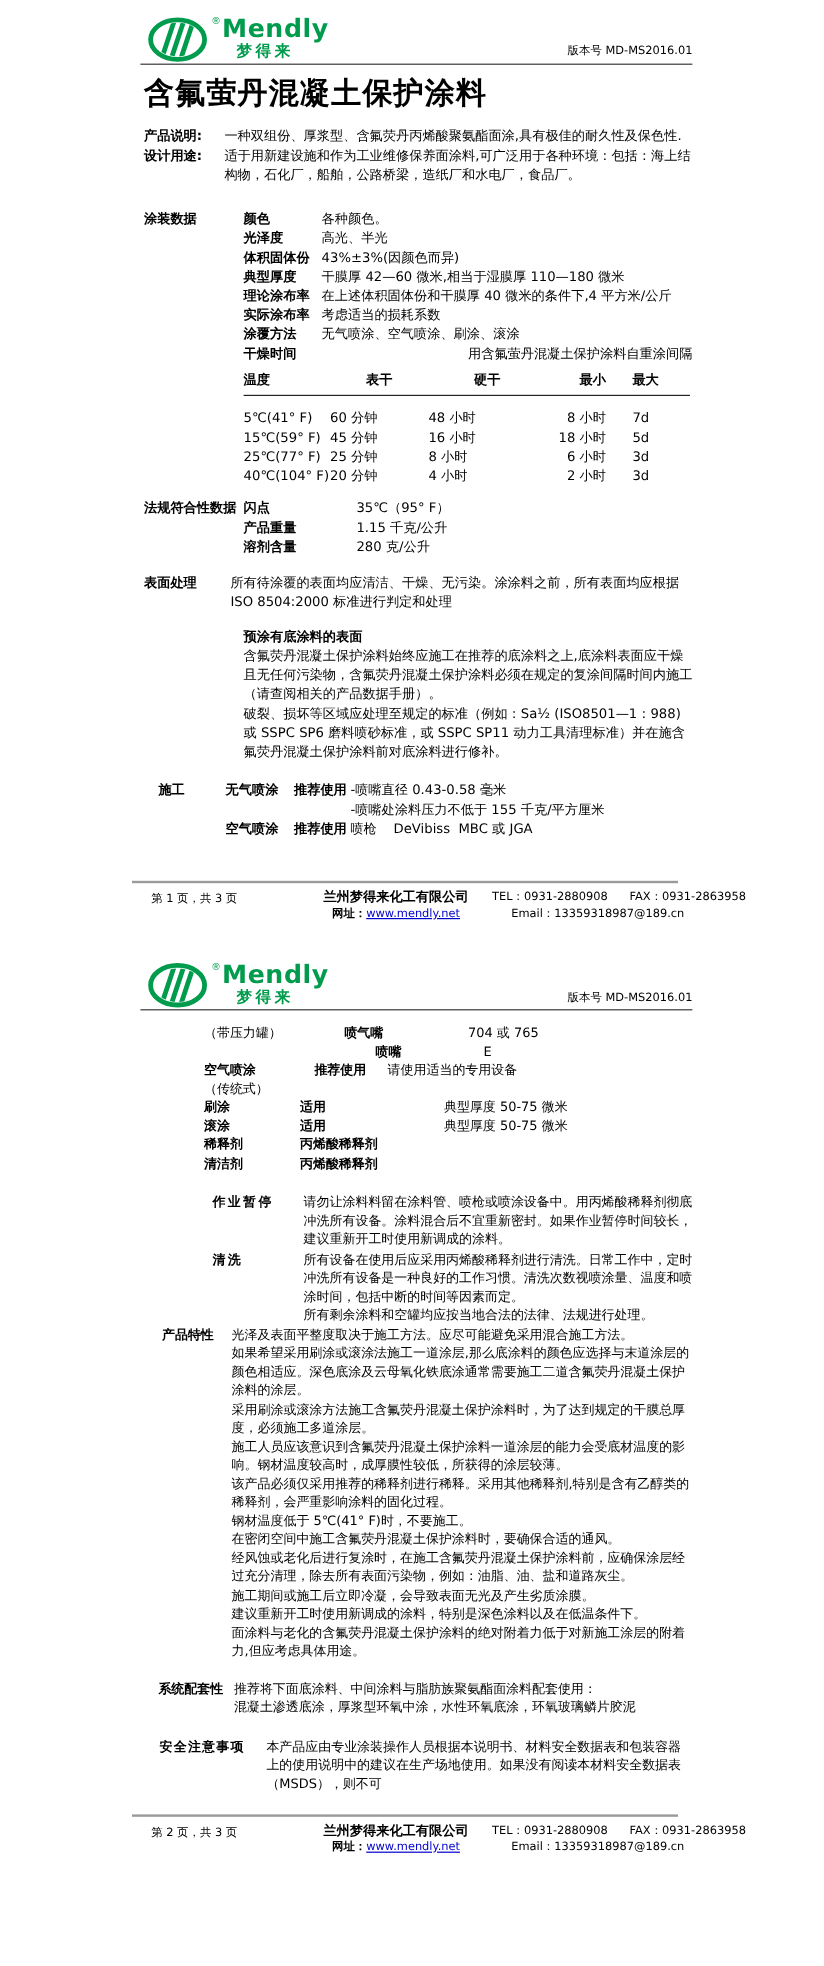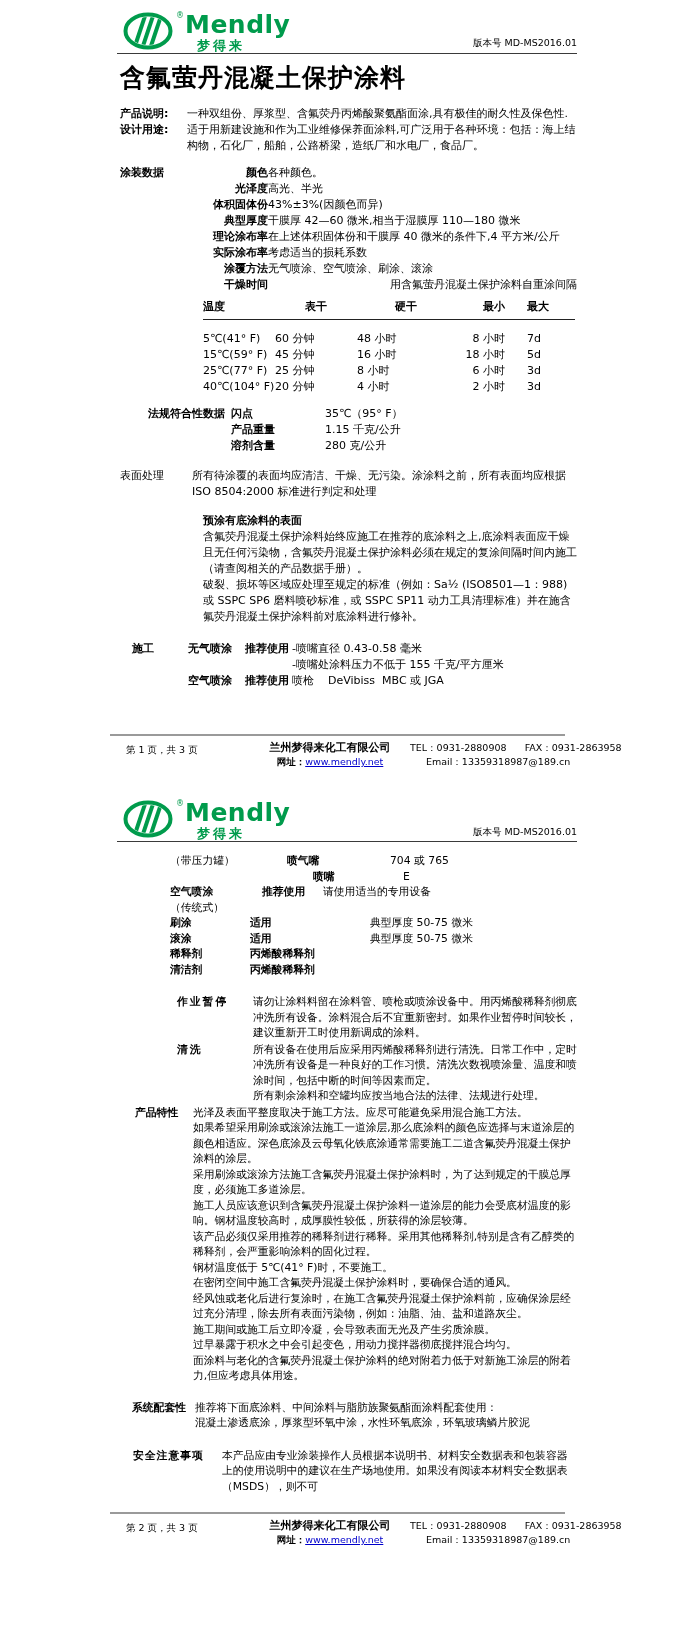--- a/index.html
+++ b/index.html
@@ -11,54 +11,54 @@
   .inner{margin:0 110px 0 117px;position:relative;}
   .b{font-weight:bold;}
   .pre{white-space:pre;}
 
   
   .hd{display:flex;justify-content:space-between;align-items:flex-end;padding-top:5px;height:47px;}
   .logo{display:flex;align-items:flex-start;margin-left:6px;}
   .logo svg{display:block;}
   .reg{color:#009B4C;font-size:8px;line-height:8px;margin:0 1px 0 1px;}
   .logo-texts{line-height:1;}
-  .logo-en{font-size:25px;font-weight:bold;color:#009B4C;letter-spacing:.5px;}
+  .logo-en{font-size:21px;font-weight:bold;color:#009B4C;letter-spacing:.5px;}
   .logo-cn{font-size:13px;font-weight:bold;color:#009B4C;letter-spacing:3px;margin:2px 0 0 12px;}
   .version{font-size:9.5px;padding-bottom:1px;}
   .rule{border:none;border-top:1.5px solid #3a3a3a;margin:1px 0 0 0;}
 
   
   .title{font-size:25px;font-weight:bold;letter-spacing:1px;margin:8px 0 12px 3px;line-height:32px;}
   .irow{display:flex;}
   .ilabel{flex:none;width:70px;font-weight:bold;padding-left:3px;box-sizing:border-box;}
   .itext{flex:1;}
-  .sect{display:flex;margin-top:11px;}
+  .sect{display:flex;margin-top:21px;}
   .slabel{flex:none;width:86px;font-weight:bold;padding-left:3px;box-sizing:border-box;}
   .sect-body{flex:1;}
   .crow{display:flex;}
-  .cname{flex:none;width:65px;font-weight:bold;text-align:right;}
+  .cname{flex:none;width:65px;font-weight:bold;}
   .cvalue{flex:1;}
   .dryrow{display:flex;margin-left:86px;}
   .dnote{margin-left:auto;}
   .dtable{margin:6px 0 0 86px;width:372px;}
   .trow{display:flex;}
   .thr{border-bottom:1.6px solid #222;padding-bottom:4px;font-weight:bold;}
   .tbody{padding-top:11px;}
   .tbody .trow{height:16px;}
   .tc1{width:72px;}
   .tc2{width:82px;}
   .tc3{width:98px;}
   .tc4{width:72px;text-align:right;box-sizing:border-box;padding-right:22px;}
   .tc5{flex:1;}
   .thr .tc2,.thr .tc3{text-align:center;}
-  .reg-sect{display:flex;margin-top:11px;margin-left:28px;}
+  .reg-sect{display:flex;margin-top:11px;}
   .rrow{display:flex;}
   .rname{flex:none;width:94px;font-weight:bold;}
   .surf{display:flex;margin-top:14px;}
-  .surf-label{flex:none;width:75px;font-weight:normal;padding-left:3px;box-sizing:border-box;}
+  .surf-label{flex:none;width:75px;font-weight:bold;padding-left:3px;box-sizing:border-box;}
   .surf-text{flex:1;}
   .precoat{margin:13px 0 0 86px;}
   .pp{margin:0;}
   .cons{display:flex;margin-top:16px;}
   .cons-label{flex:none;width:71px;font-weight:bold;padding-left:15px;box-sizing:border-box;}
   .cons-body{flex:1;}
   .mix{display:flex;}
   .mix-label{flex:none;width:29px;font-weight:bold;}
   .mix-text{flex:1;}
   .sprow{display:flex;}
@@ -384,21 +384,21 @@
 
         <p class="pp">光泽及表面平整度取决于施工方法。应尽可能避免采用混合施工方法。</p>
             <p class="pp">如果希望采用刷涂或滚涂法施工一道涂层,那么底涂料的颜色应选择与末道涂层的颜色相适应。深色底涂及云母氧化铁底涂通常需要施工二道含氟荧丹混凝土保护涂料的涂层。</p>
             <p class="pp">采用刷涂或滚涂方法施工含氟荧丹混凝土保护涂料时，为了达到规定的干膜总厚度，必须施工多道涂层。</p>
             <p class="pp">施工人员应该意识到含氟荧丹混凝土保护涂料一道涂层的能力会受底材温度的影响。钢材温度较高时，成厚膜性较低，所获得的涂层较薄。</p>
             <p class="pp">该产品必须仅采用推荐的稀释剂进行稀释。采用其他稀释剂,特别是含有乙醇类的稀释剂，会严重影响涂料的固化过程。</p>
             <p class="pp">钢材温度低于 5℃(41° F)时，不要施工。</p>
             <p class="pp">在密闭空间中施工含氟荧丹混凝土保护涂料时，要确保合适的通风。</p>
             <p class="pp">经风蚀或老化后进行复涂时，在施工含氟荧丹混凝土保护涂料前，应确保涂层经过充分清理，除去所有表面污染物，例如：油脂、油、盐和道路灰尘。</p>
             <p class="pp">施工期间或施工后立即冷凝，会导致表面无光及产生劣质涂膜。</p>
-            <p class="pp">过早暴露于积水之中会引起变色，用动力搅拌器彻底搅拌混合均匀。</p>
+            <p class="pp">建议重新开工时使用新调成的涂料，特别是深色涂料以及在低温条件下。</p>
             <p class="pp">面涂料与老化的含氟荧丹混凝土保护涂料的绝对附着力低于对新施工涂层的附着力,但应考虑具体用途。</p>
           </div>
       </div>
 
       <div class="sys">
         <span class="sys-label">系统配套性</span>
         <div class="sys-body">
           <div>推荐将下面底涂料、中间涂料与脂肪族聚氨酯面涂料配套使用：</div>
           <div>混凝土渗透底涂，厚浆型环氧中涂，水性环氧底涂，环氧玻璃鳞片胶泥</div>
         </div>

